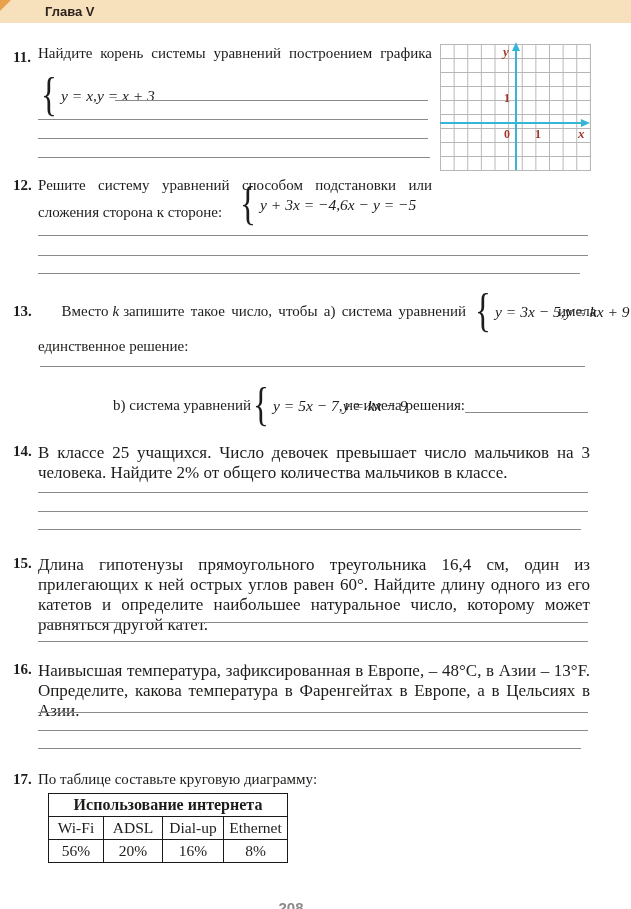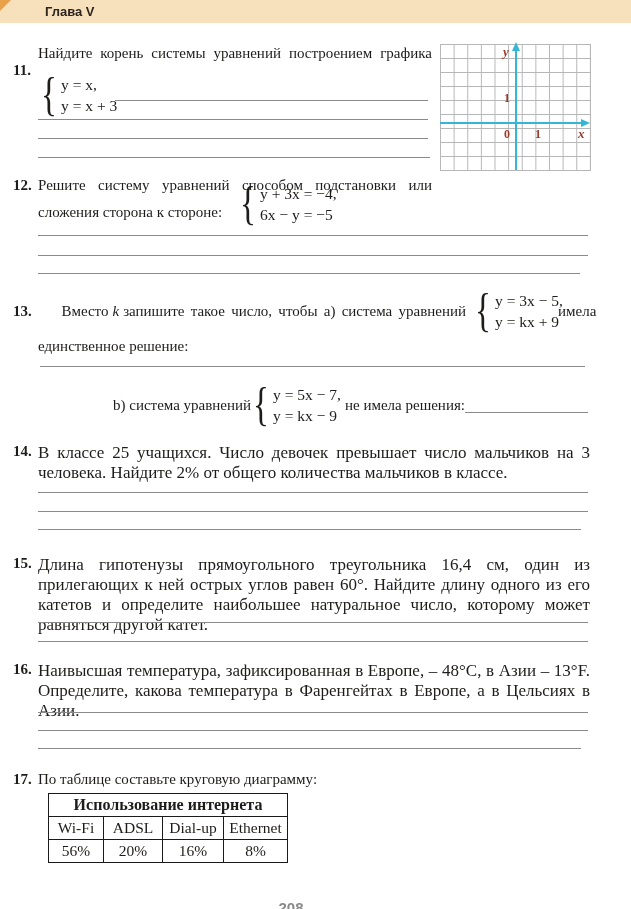--- a/index.html
+++ b/index.html
@@ -17,21 +17,21 @@
   .pnum { position:absolute; font-size:15px; font-weight:bold; }
   .ptext { position:absolute; font-size:15px; }
   .stretch { text-align:justify; text-align-last:justify; }
   .para { position:absolute; font-size:17px; line-height:20px; text-align:justify; }
   .ans { position:absolute; height:0; border-top:1.5px solid #8a8a8a; }
 
   
   .system { position:absolute; display:flex; align-items:center; }
   .brace { font-size:46px; line-height:44px; font-weight:400; color:#1d1c1a;
     transform:scaleX(.72); transform-origin:center; margin-right:1px; }
-  .eqs { display:flex; flex-direction:column; font-size:15.5px; line-height:21px; }
+  .eqs { display:flex; flex-direction:row; font-style:italic; font-size:15.5px; line-height:21px; }
 
   
   .grid { position:absolute; left:440px; top:44px; width:150px; height:126px;
     background-image:
       linear-gradient(to right, #b7b7b7 1px, transparent 1px),
       linear-gradient(to bottom, #b7b7b7 1px, transparent 1px);
     background-size:13.64px 14px;
     border-right:1px solid #b7b7b7; border-bottom:1px solid #b7b7b7; }
   .axis-v { position:absolute; left:75px; top:2px; width:2px; height:124px; background:#36b6d7; }
   .axis-h { position:absolute; left:0; top:78px; width:144px; height:2px; background:#36b6d7; }
@@ -57,21 +57,21 @@
 </head>
 <body>
 
 <div class="page">
 
   <div class="chapter-bar">
     <div class="corner-tri"></div>
     <div class="chapter-label">Глава V</div>
   </div>
 
-  <div class="pnum" style="left:13px; top:62px;">11.</div>
+  <div class="pnum" style="left:13px; top:49px;">11.</div>
   <div class="ptext stretch" style="left:38px; top:45px; width:394px;">Найдите корень системы уравнений построением графика</div>
   <div class="system" style="left:38px; top:73px;">
     <span class="brace">{</span>
     <span class="eqs">
       <span>y = x,</span>
       <span>y = x + 3</span>
     </span>
   </div>
   <div class="ans" style="left:115px; top:100px; width:313px;"></div>
   <div class="ans" style="left:38px;  top:119px; width:390px;"></div>

